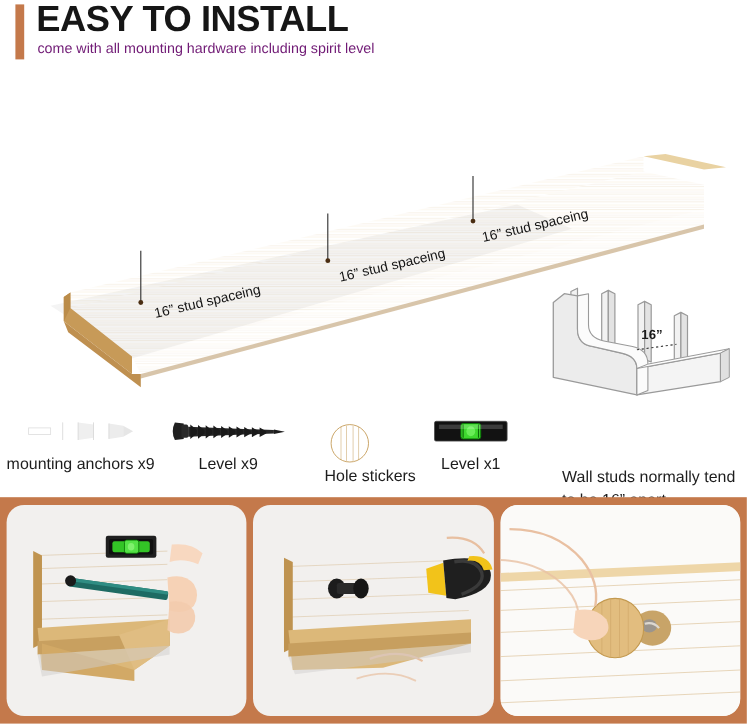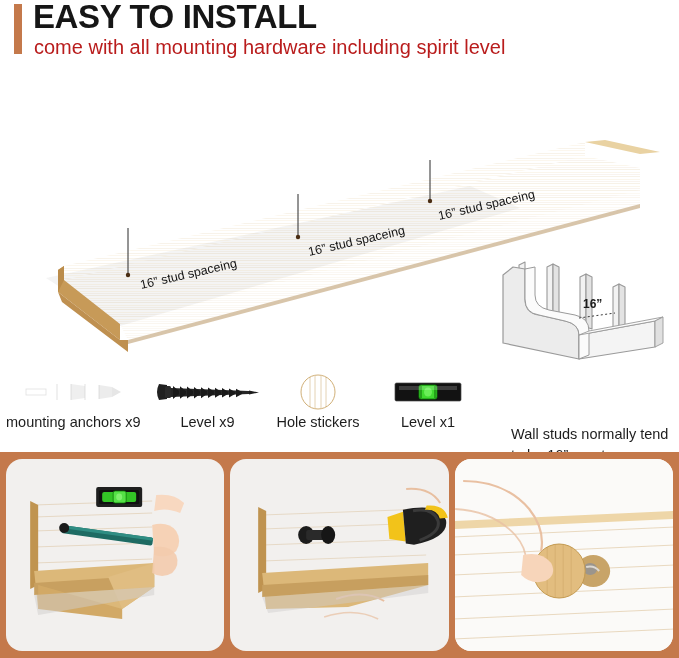--- a/index.html
+++ b/index.html
@@ -33,23 +33,23 @@
     left: 33px; top: -2px;
     font-size: 33px;
     font-weight: 700;
     letter-spacing: -0.4px;
     color: #161616;
     white-space: nowrap;
   }
   #subtitle {
     position: absolute;
     left: 34px; top: 36px;
-    font-size: 20px;
+    font-size: 13px;
     font-weight: 400;
-    color: #b91c1c;
+    color: #701a75;
     white-space: nowrap;
   }
 
   
   #hero {
     position: absolute;
     left: 0; top: 78px;
     width: 679px; height: 292px;
   }
   #hero-svg { display: block; }
@@ -110,21 +110,21 @@
   }
   .hw-label {
     font-size: 14.5px;
     font-weight: 500;
     color: #1d1d1d;
     white-space: nowrap;
     margin-top: 2px;
   }
   #hw-anchors { left: 6px; top: 0; width: 130px; }
   #hw-screws  { left: 145px; top: 0; width: 125px; }
-  #hw-holes   { left: 258px; top: 0; width: 120px; }
+  #hw-holes   { left: 258px; top: 11px; width: 120px; text-align: right; }
   #hw-level   { left: 378px; top: 0; width: 100px; }
 
   
   #photo-strip {
     position: absolute;
     left: 0; top: 452px;
     width: 679px; height: 206px;
     background: #c4794b;
     display: flex;
     gap: 6px;

